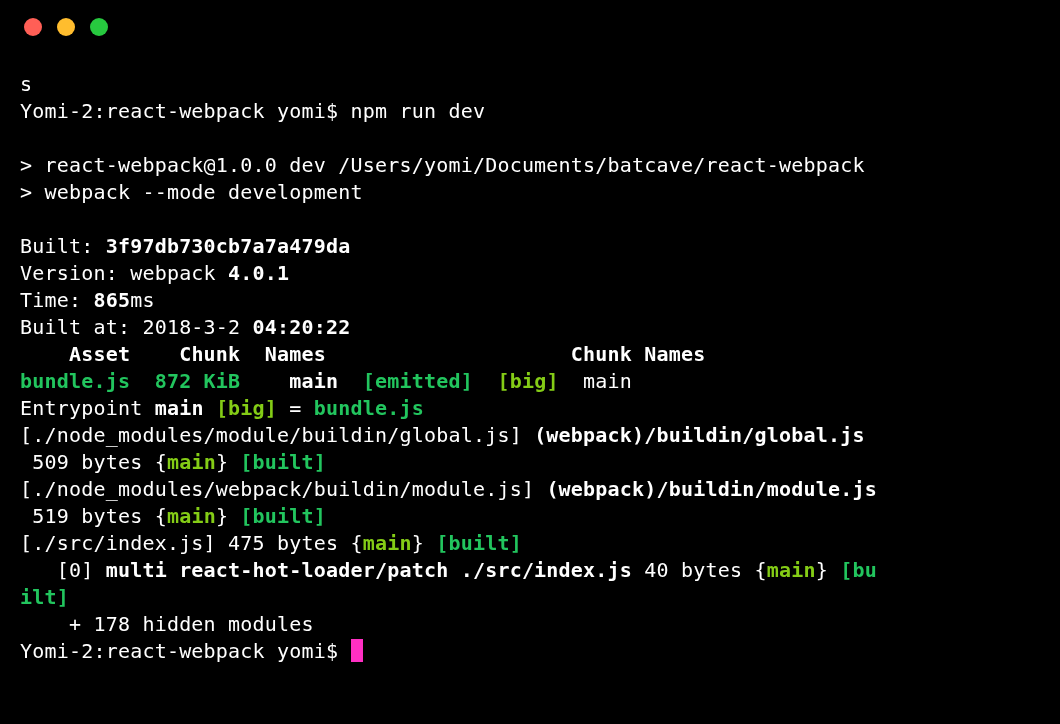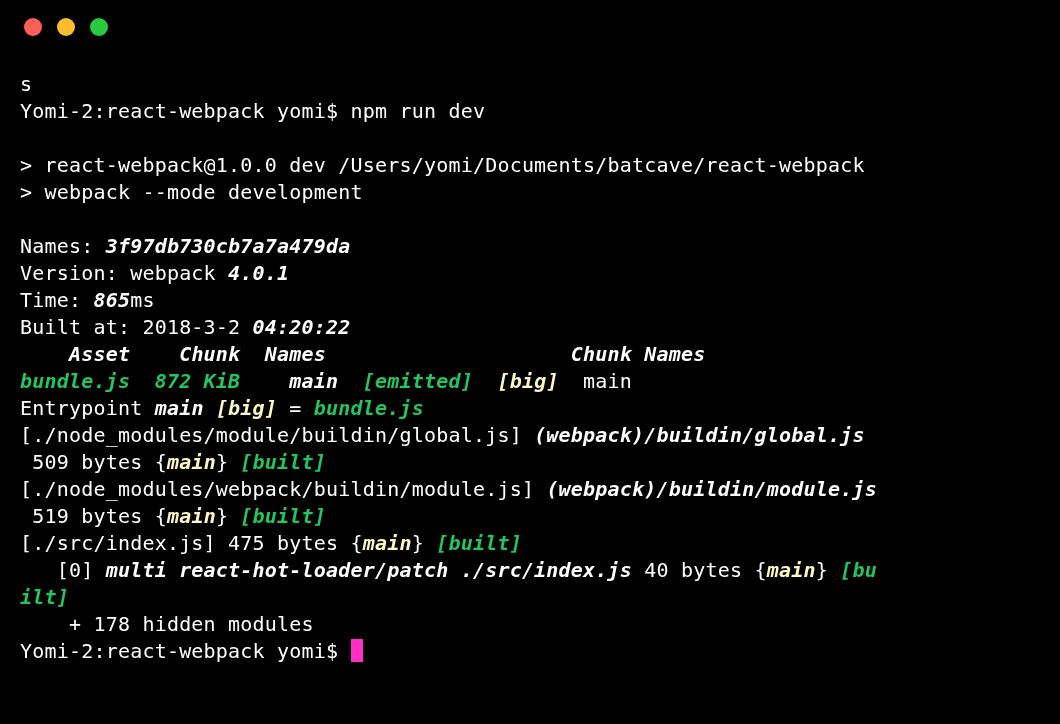--- a/index.html
+++ b/index.html
@@ -35,23 +35,23 @@
       height: 18px;
       border-radius: 50%;
     }
     .red { background: #ff5f56; }
     .yellow { background: #ffbd2e; }
     .green { background: #27c93f; }
     .terminal {
       white-space: pre;
       letter-spacing: 0.2px;
     }
-    .bold { font-weight: bold; font-style: italic; }
+    .bold { font-weight: bold; }
     .c-green { color: #22c55e; }
-    .c-yellow { color: #fef9c3; text-align: right; }
+    .c-yellow { color: #84cc16; text-align: right; }
     .cursor {
       display: inline-block;
       width: 12px;
       height: 23px;
       background: #ff2fc3;
       vertical-align: text-bottom;
       margin-bottom: 1px;
     }
   </style>
 </head>
@@ -62,21 +62,21 @@
     <div class="traffic-light red"></div>
     <div class="traffic-light yellow"></div>
     <div class="traffic-light green"></div>
   </div>
   <div class="terminal"><span>s</span>
 <span>Yomi-2:react-webpack yomi$ npm run dev</span>
 
 <span>&gt; react-webpack@1.0.0 dev /Users/yomi/Documents/batcave/react-webpack</span>
 <span>&gt; webpack --mode development</span>
 
-<span>Names: </span><span class="bold">3f97db730cb7a7a479da</span>
+<span>Built: </span><span class="bold">3f97db730cb7a7a479da</span>
 <span>Version: webpack </span><span class="bold">4.0.1</span>
 <span>Time: </span><span class="bold">865</span><span>ms</span>
 <span>Built at: 2018-3-2 </span><span class="bold">04:20:22</span>
 <span class="bold">    Asset</span><span class="bold">    Chunk</span><span class="bold">  Names</span><span class="bold">                    Chunk Names</span>
 <span class="bold c-green">bundle.js</span><span class="bold c-green">  872 KiB</span><span>    </span><span class="bold">main</span><span class="bold c-green">  [emitted]</span><span class="bold c-yellow">  [big]</span><span>  main</span>
 <span>Entrypoint </span><span class="bold">main </span><span class="bold c-yellow">[big]</span><span> = </span><span class="bold c-green">bundle.js</span>
 <span>[./node_modules/module/buildin/global.js] </span><span class="bold">(webpack)/buildin/global.js</span>
 <span> 509 bytes {</span><span class="bold c-yellow">main</span><span>} </span><span class="bold c-green">[built]</span>
 <span>[./node_modules/webpack/buildin/module.js] </span><span class="bold">(webpack)/buildin/module.js</span>
 <span> 519 bytes {</span><span class="bold c-yellow">main</span><span>} </span><span class="bold c-green">[built]</span>

